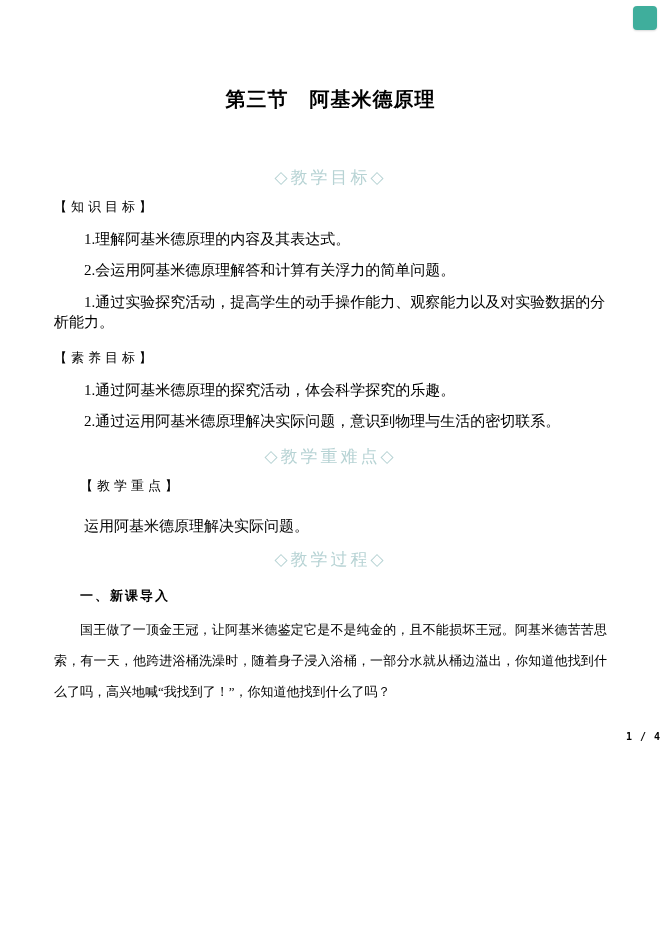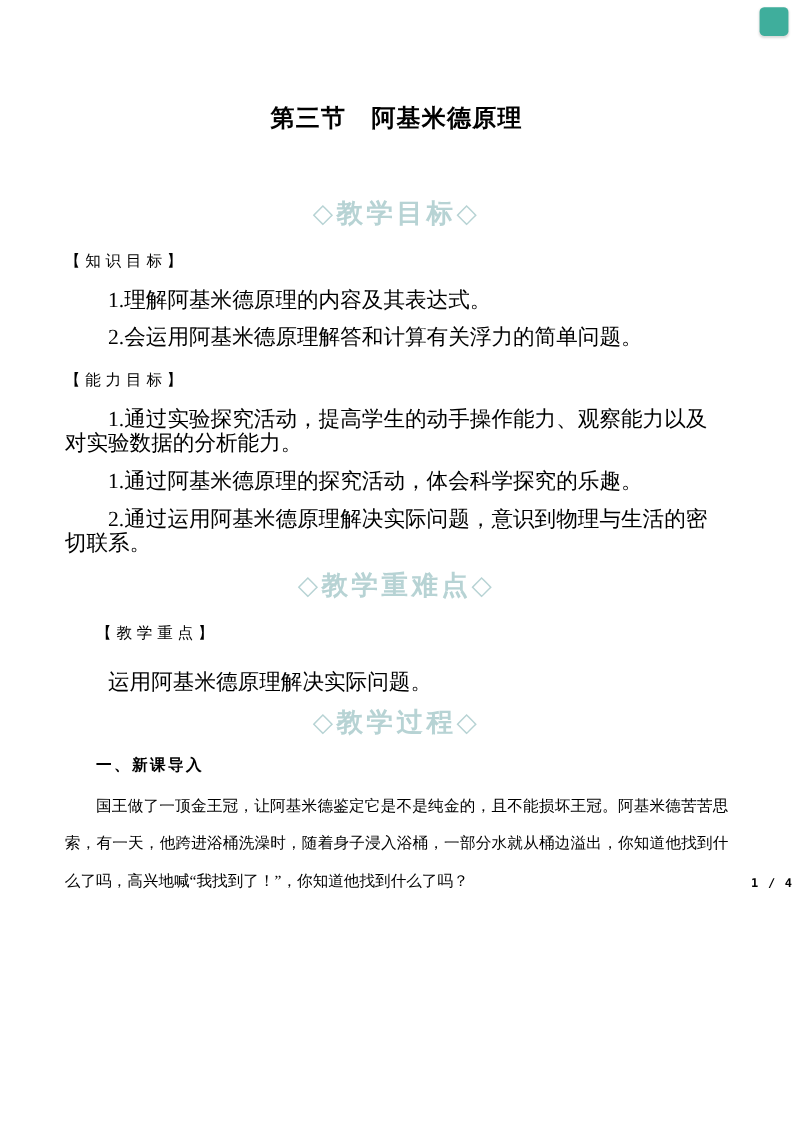--- a/index.html
+++ b/index.html
@@ -31,41 +31,41 @@
   .doc-title {
     margin-top: 86px;
     text-align: center;
     font-size: 20px;
     line-height: 26px;
     font-weight: bold;
     letter-spacing: 1px;
   }
   .teal-heading {
     text-align: center;
-    font-size: 22px;
+    font-size: 17px;
     line-height: 24px;
     color: #b7d3d4;
     letter-spacing: 3px;
-    font-weight: bold;
+    font-weight: normal;
   }
   .teal-heading.first   { margin-top: 54px; }
   .teal-heading.second  { margin-top: 14px; }
   .teal-heading.third   { margin-top: 12px; }
   .bracket-heading {
     font-size: 13px;
     line-height: 20px;
     letter-spacing: 4px;
     font-weight: 500;
   }
   .body-line {
-    font-size: 18px;
+    font-size: 15px;
     line-height: 20px;
   }
   .indent { text-indent: 2em; }
-  .mt-sect  { margin-top: 18px; }
+  .mt-sect  { margin-top: 7px; }
   .mt-item  { margin-top: 12px; }
   .mt-item2 { margin-top: 11px; }
   .mt-sect2 { margin-top: 16px; }
   .mt-big   { margin-top: 20px; }
   .intro-heading {
     margin-top: 14px;
     font-size: 13px;
     line-height: 20px;
     font-weight: bold;
     text-indent: 2em;
@@ -102,23 +102,23 @@
   <div class="content">
 
     <h1 class="doc-title">第三节　阿基米德原理</h1>
 
     <div class="teal-heading first">◇教学目标◇</div>
 
     <div class="bracket-heading mt-sect">【知识目标】</div>
     <div class="body-line indent mt-item">1.理解阿基米德原理的内容及其表达式。</div>
     <div class="body-line indent mt-item2">2.会运用阿基米德原理解答和计算有关浮力的简单问题。</div>
 
-    <div class="bracket-heading mt-sect2">【能力目标】</div>
     <div class="body-line indent mt-item">1.通过实验探究活动，提高学生的动手操作能力、观察能力以及对实验数据的分析能力。</div>
 
+    <div class="bracket-heading mt-sect2">【素养目标】</div>
     <div class="body-line indent mt-item">1.通过阿基米德原理的探究活动，体会科学探究的乐趣。</div>
     <div class="body-line indent mt-item2">2.通过运用阿基米德原理解决实际问题，意识到物理与生活的密切联系。</div>
 
     <div class="teal-heading second">◇教学重难点◇</div>
 
     <div class="bracket-heading indent mt-sect">【教学重点】</div>
 
     <div class="body-line indent mt-big">运用阿基米德原理解决实际问题。</div>
 
     <div class="teal-heading third">◇教学过程◇</div>

